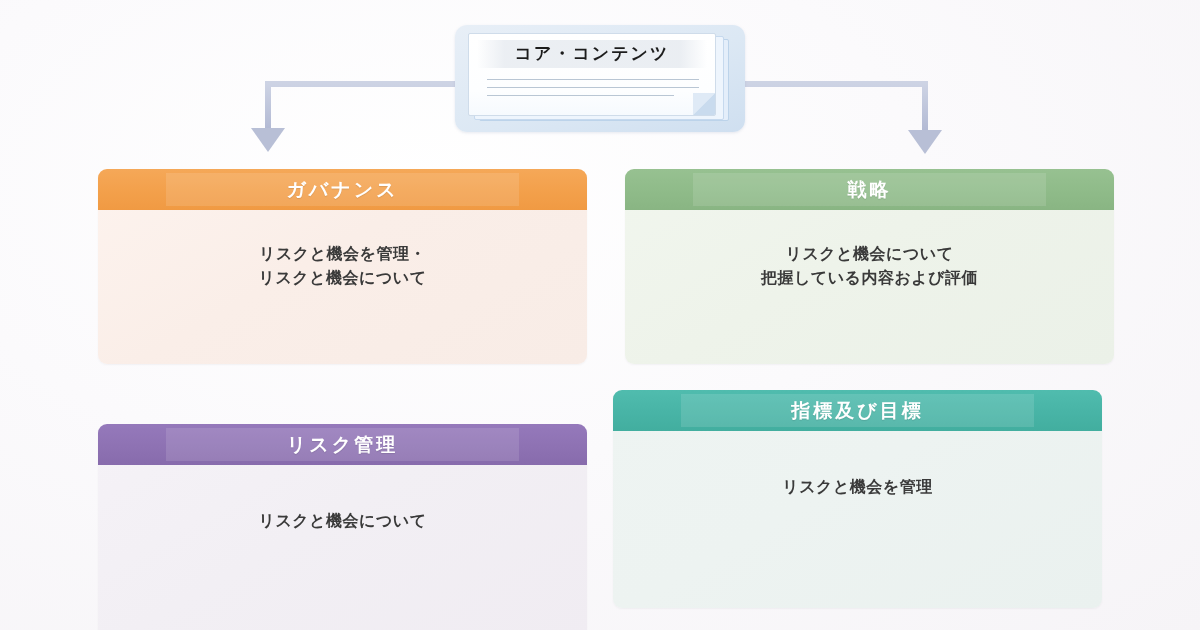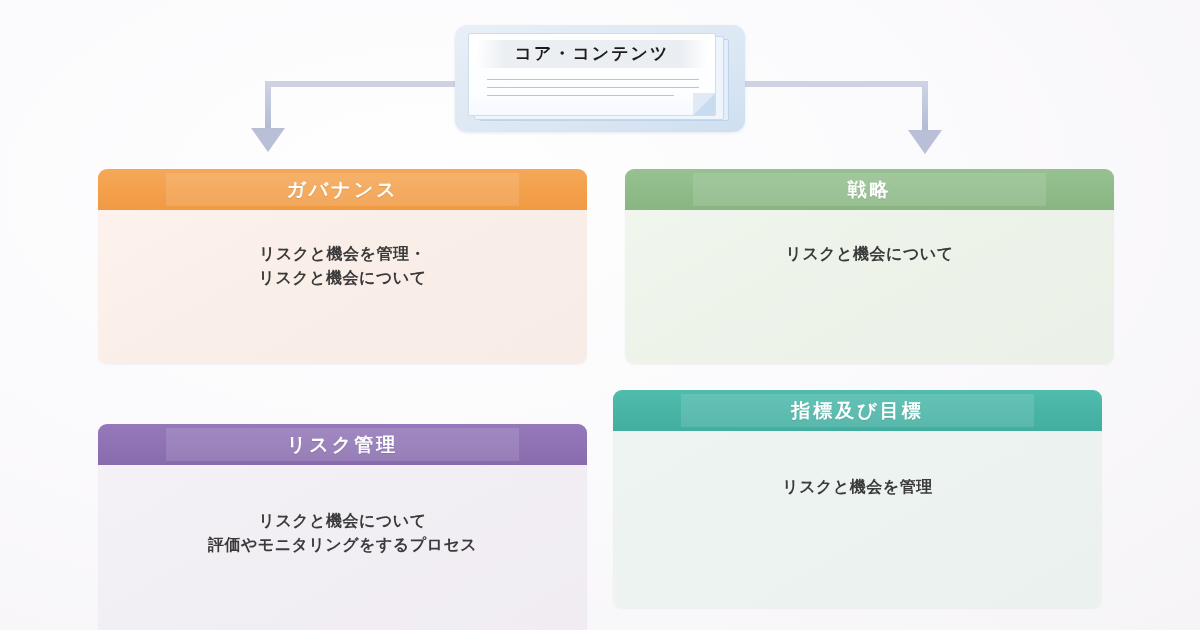--- a/index.html
+++ b/index.html
@@ -239,31 +239,31 @@
     </div>
   </div>
 
   <div class="qbox pos-tr" style="background:linear-gradient(150deg,#f1f6ee 0%,#eef3ea 45%,#ebf1e8 100%);margin-left:12px;">
     <div class="qhead" style="background:linear-gradient(180deg,#97c191 0%,#8fbb89 55%,#89b583 100%);">
       <div class="qhead-sheen"></div>
       <div class="qhead-label">戦略</div>
     </div>
     <div class="qbody">
       <div class="qline">リスクと機会について</div>
+      <div class="qline">把握している内容および評価</div>
     </div>
   </div>
 
   <div class="qbox pos-bl" style="background:linear-gradient(150deg,#f5f2f7 0%,#f2eff4 45%,#f0ecf2 100%);margin-top:34px;">
     <div class="qhead" style="background:linear-gradient(180deg,#9579bb 0%,#8e72b3 55%,#876bac 100%);">
       <div class="qhead-sheen"></div>
       <div class="qhead-label">リスク管理</div>
     </div>
     <div class="qbody">
       <div class="qline">リスクと機会について</div>
-      <div class="qline">評価やモニタリングをするプロセス</div>
     </div>
   </div>
 
   <div class="qbox pos-br" style="background:linear-gradient(150deg,#eef4f2 0%,#edf3f1 45%,#eaf1ef 100%);">
     <div class="qhead" style="background:linear-gradient(180deg,#50bcae 0%,#48b4a6 55%,#42ae9f 100%);justify-content:center;">
       <div class="qhead-sheen"></div>
       <div class="qhead-label">指標及び目標</div>
     </div>
     <div class="qbody">
       <div class="qline">リスクと機会を管理</div>

